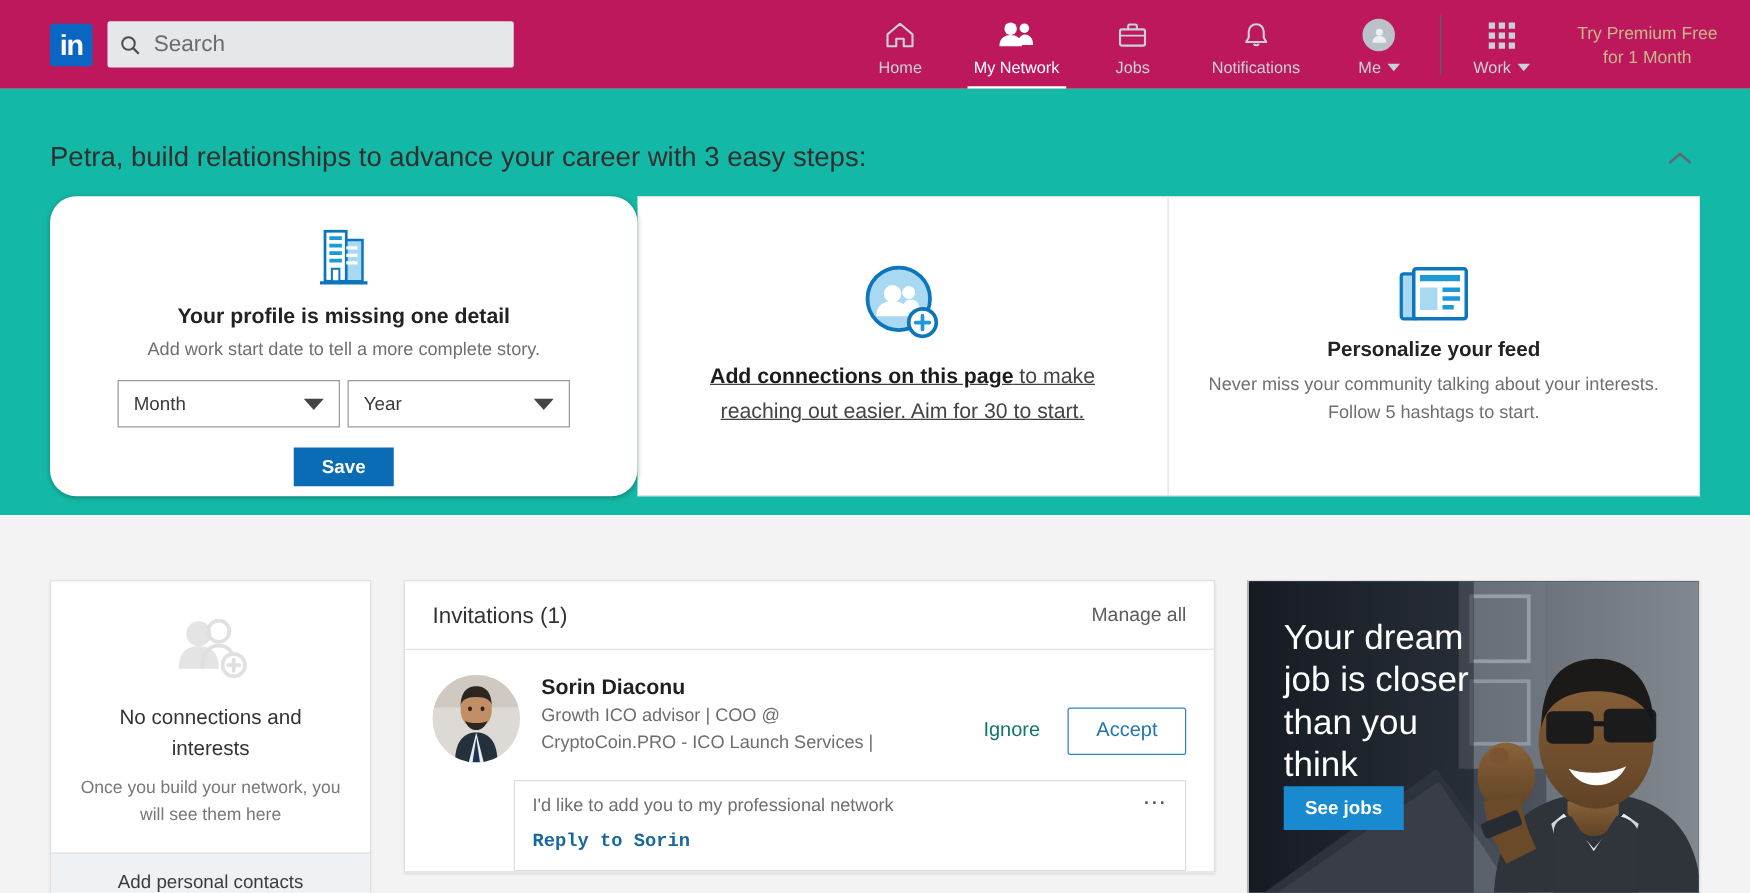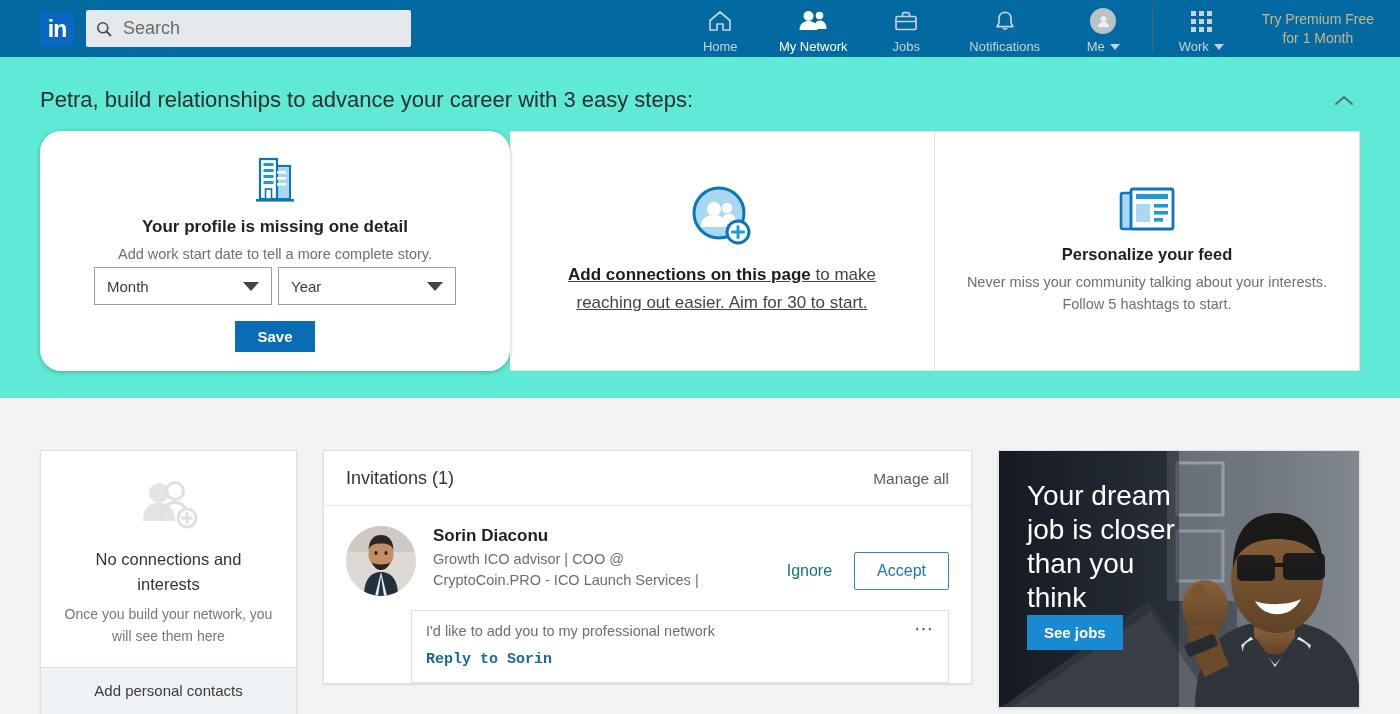--- a/index.html
+++ b/index.html
@@ -8,22 +8,22 @@
     width: 1400px; height: 714px;
     overflow: hidden;
     background: #f3f3f3;
     font-family: "Liberation Sans", sans-serif;
     -webkit-font-smoothing: antialiased;
   }
 
   
   .navbar {
     position: relative;
-    height: 57px;
-    background: #0369a1;
+    height: 71px;
+    background: #be185d;
     display: flex;
     align-items: center;
     padding: 0 14px 0 40px;
   }
   .logo {
     width: 34px; height: 34px;
     background: #0a66c2;
     border-radius: 3px;
     color: #fff;
     font-weight: bold;
@@ -114,22 +114,22 @@
     font-size: 14px;
     line-height: 19px;
     text-align: center;
     padding: 0 12px 0 14px;
     cursor: pointer;
     align-self: center;
   }
 
   
   .hero {
-    background: #5eead4;
-    padding: 4px 40px;
+    background: #14b8a6;
+    padding: 16px 40px;
     height: 341px;
     position: relative;
   }
   .hero-head {
     display: flex; align-items: center;
     padding-top: 26px;
   }
   .hero-title {
     font-size: 22px;
     color: #2f2f2f;
@@ -201,21 +201,21 @@
     margin: 0;
     text-decoration: underline;
   }
   .card-body-txt b { color: #1b1b1b; }
   .card-h3 { font-size: 16.5px; font-weight: bold; color: #222; margin: 0 0 7px; }
   .card-sub3 { font-size: 14.5px; color: #6f6f6f; line-height: 22px; margin: 0; }
 
   .selects {
     display: flex;
     gap: 6px;
-    margin-top: 2px;
+    margin-top: 13px;
     justify-content: center;
   }
   .select {
     width: 178px; height: 38px;
     border: 1px solid #9b9b9b;
     background: #fff;
     display: flex; align-items: center;
     padding: 0 12px;
     font-size: 15px;
     color: #3b3b3b;

